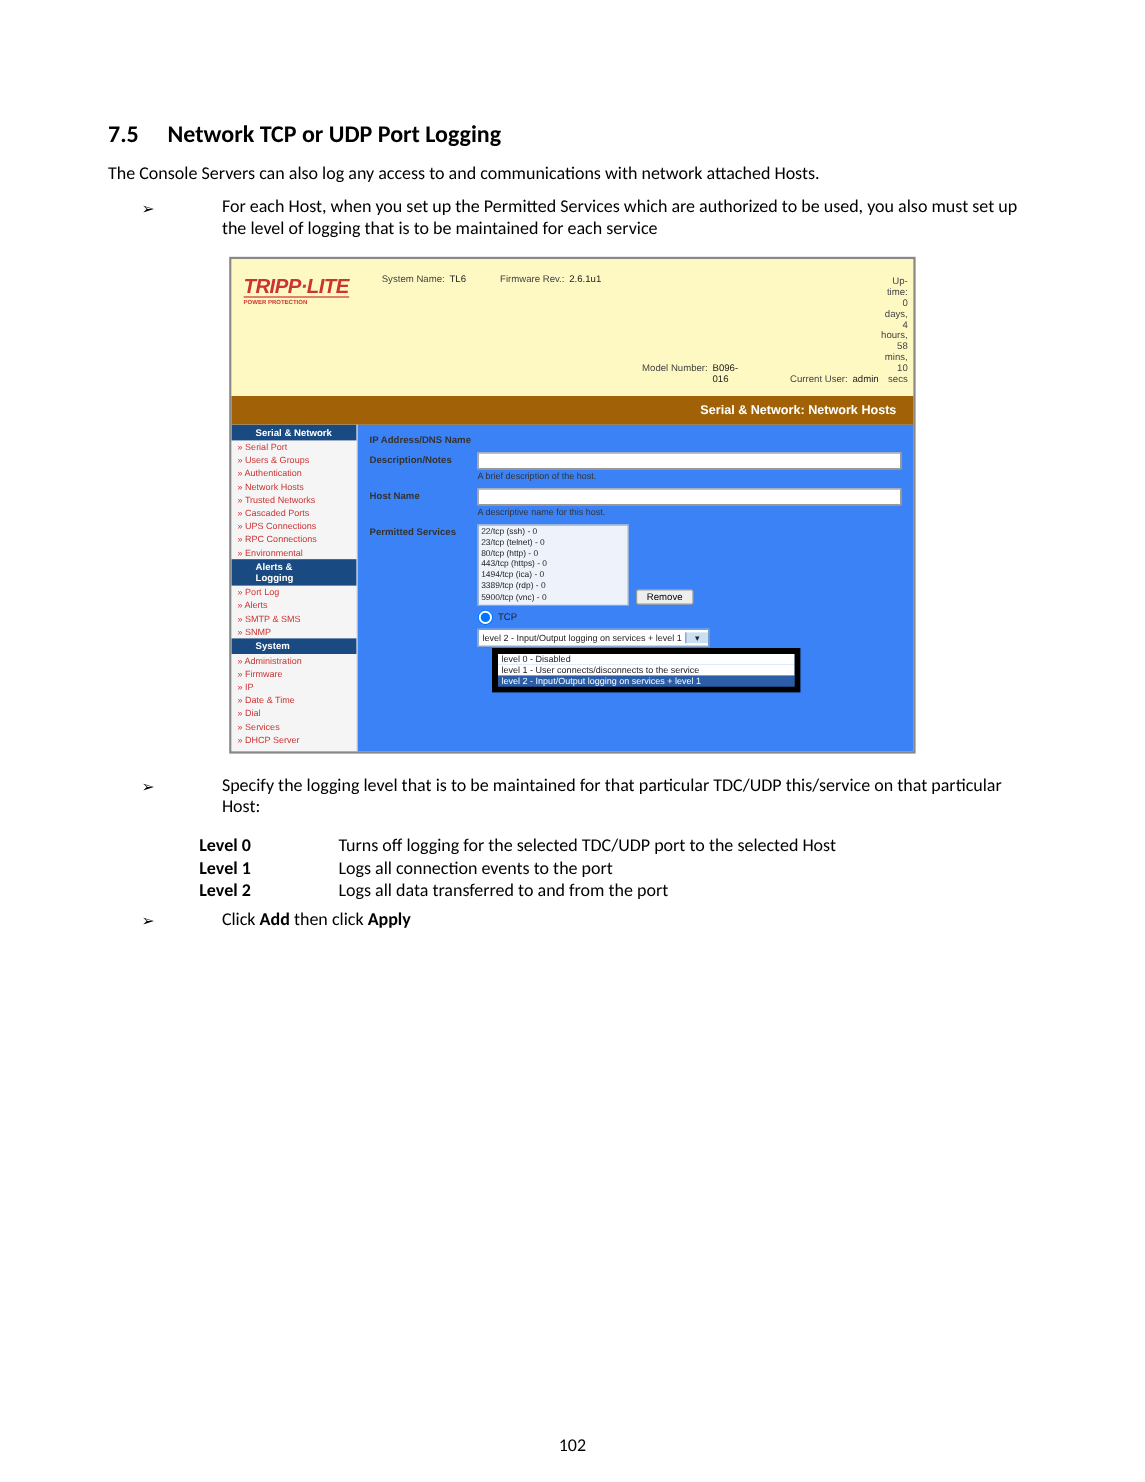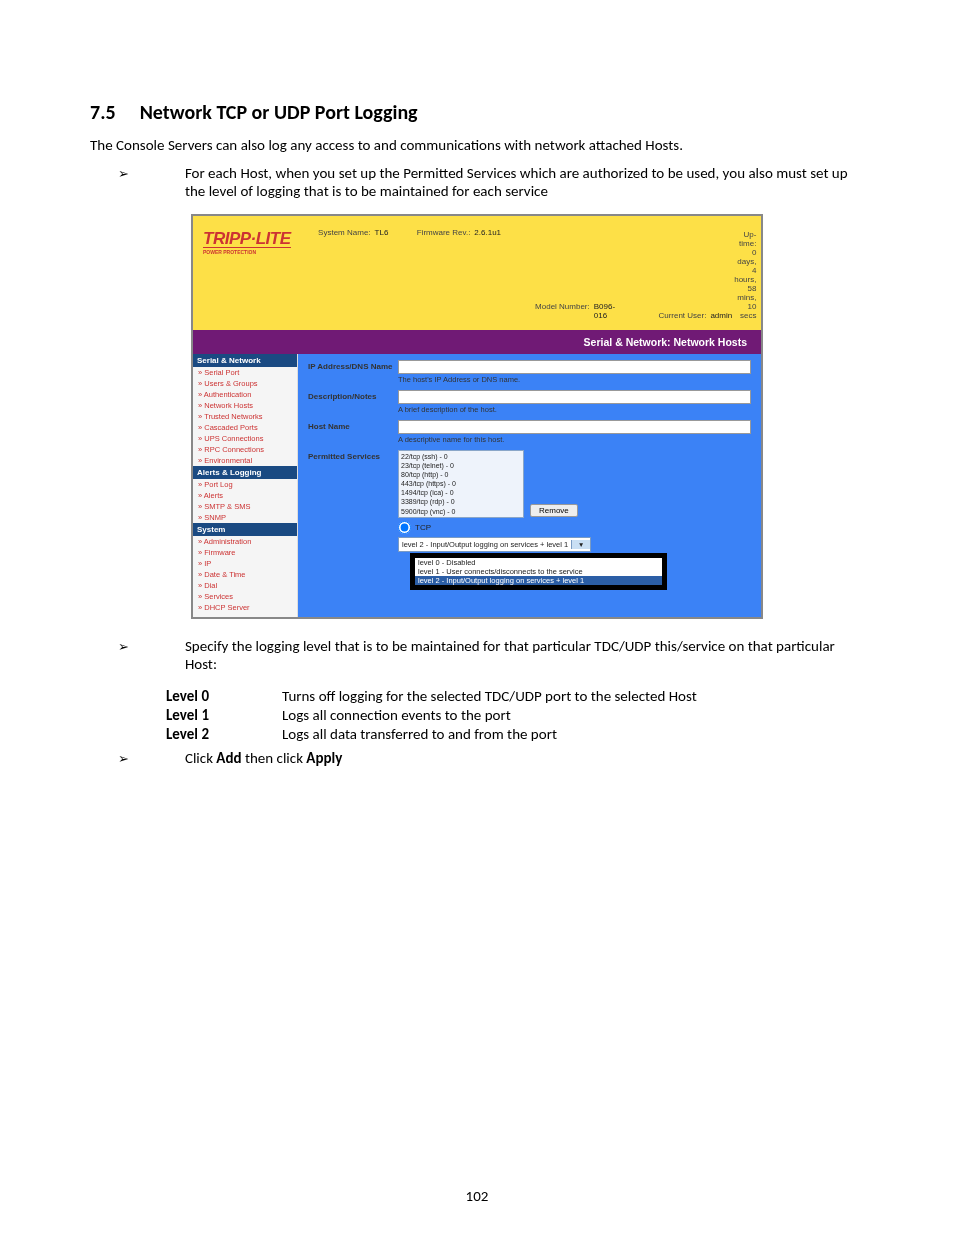--- a/index.html
+++ b/index.html
@@ -37,21 +37,21 @@
     border: 2px solid #888;
     background: #fff;
     font-family: Verdana, Arial, sans-serif;
     font-size: 8px;
     color: #222;
   }
   .fig-header {
     display: flex;
     align-items: flex-start;
     padding: 8px 10px 10px 10px;
-    background: #fde047;
+    background: #fef9c3;
   }
   .logo {
     width: 110px;
     height: 38px;
     display: flex;
     flex-direction: column;
     justify-content: center;
   }
   .logo-text {
     font-size: 17px;
@@ -78,39 +78,39 @@
     font-size: 8px;
     color: #444;
     padding-top: 4px;
   }
   .info-col { display: flex; flex-direction: row; gap: 2px; }
   .info-row { display: flex; }
   .info-label { text-align: right; width: 80px; margin-right: 4px; }
   .info-val { color: #222; }
   .uptime { font-size: 8px; color:#444; text-align:right; margin-top:2px;}
   .title-bar {
-    background: #701a75;
+    background: #a16207;
     color: #fff;
     font-weight: bold;
     text-align: right;
     padding: 6px 14px;
     font-size: 10.5px;
   }
   .fig-body { display: flex; }
   .sidebar {
     width: 104px;
     background: #f5f5f5;
     border-right: 1px solid #ddd;
     padding-bottom: 4px;
   }
   .sb-header {
     background: #1a4a82;
     color: #fff;
     font-size: 8px;
-    padding: 2px 4px;
+    padding: 2px 20px;
     font-weight: bold;
   }
   .sb-item {
     color: #c33;
     font-size: 7.5px;
     padding: 1px 4px 1px 9px;
     text-indent: -4px;
   }
   .sb-item::before{ content:"» "; color:#c33; }
   .content {
@@ -255,24 +255,20 @@
       <div class="sb-item">IP</div>
       <div class="sb-item">Date &amp; Time</div>
       <div class="sb-item">Dial</div>
       <div class="sb-item">Services</div>
       <div class="sb-item">DHCP Server</div>
     </div>
 
     <div class="content">
       <div class="field-row">
         <div class="field-label">IP Address/DNS Name</div>
-        <div class="field-input">
-          <input type="text" style="">
-          <div class="helper">The host's IP Address or DNS name.</div>
-        </div>
       </div>
       <div class="field-row">
         <div class="field-label">Description/Notes</div>
         <div class="field-input">
           <input type="text" style="">
           <div class="helper">A brief description of the host.</div>
         </div>
       </div>
       <div class="field-row">
         <div class="field-label">Host Name</div>

